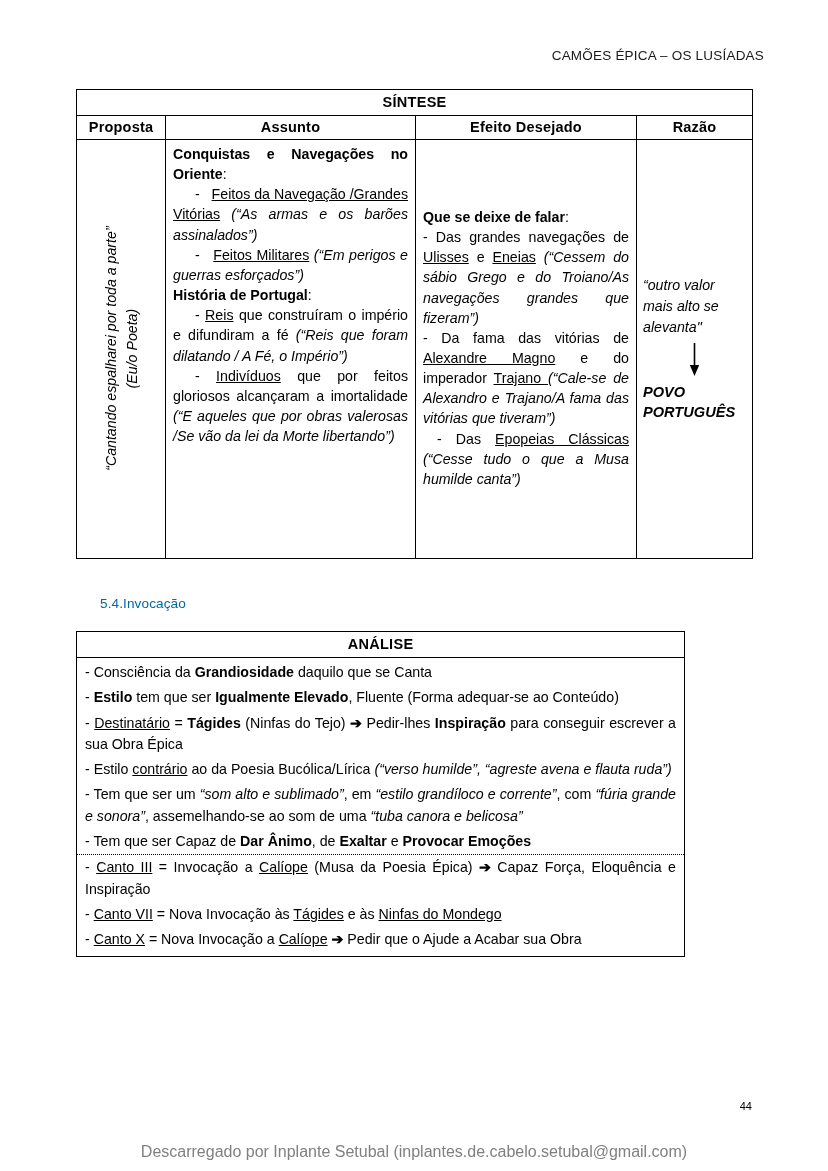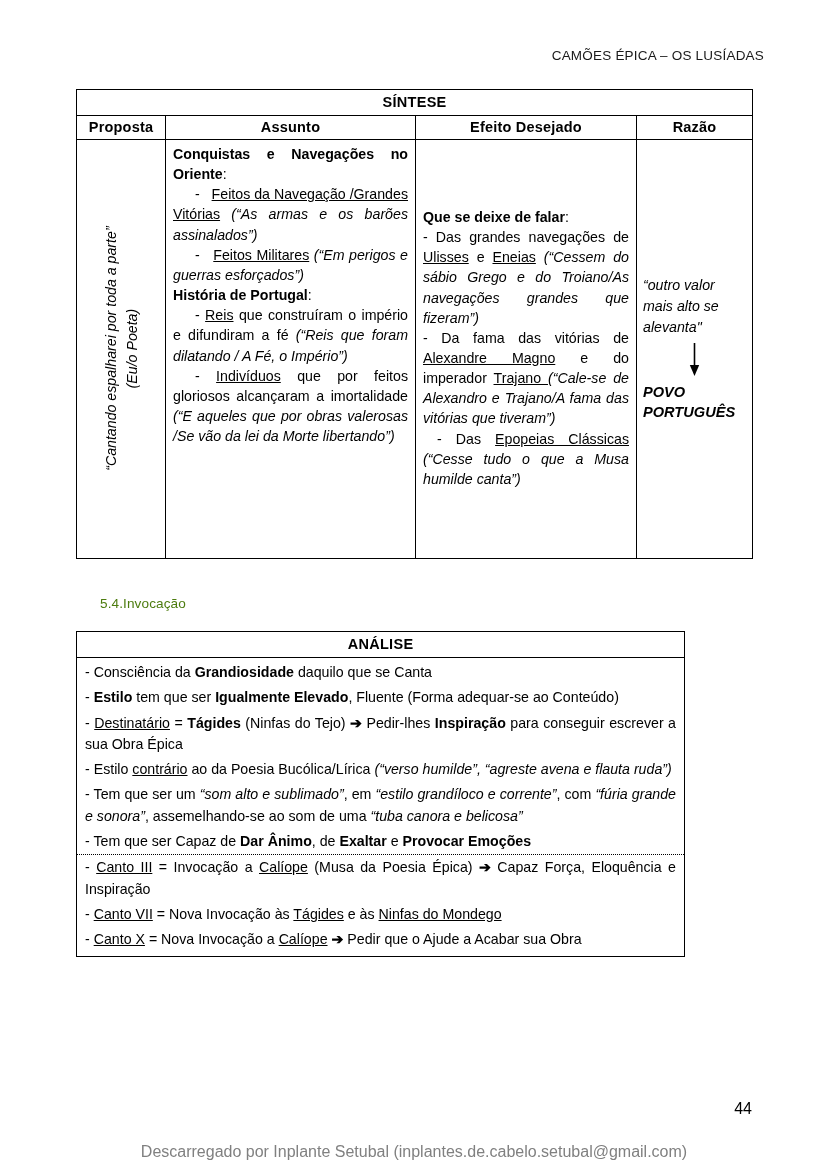--- a/index.html
+++ b/index.html
@@ -118,21 +118,21 @@
     font-size: 14.6px;
     line-height: 1.35;
   }
 
   
   .section-heading {
     position: absolute;
     left: 100px;
     top: 596px;
     font-size: 13.6px;
-    color: #4d7c0f;
+    color: #0369a1;
     letter-spacing: 0.1px;
   }
 
   
   #analise-table {
     left: 76px;
     top: 631px;
     width: 609px;
   }
   #analise-table td { border-left: 1.2px solid #000; border-right: 1.2px solid #000; }
@@ -150,21 +150,21 @@
   .dotted-sep {
     border-top: 1.5px dotted #000 !important;
   }
   .head-row-analise td { border-bottom: 1.2px solid #000; }
 
   
   .page-number {
     position: absolute;
     right: 76px;
     top: 1100px;
-    font-size: 16px;
+    font-size: 11px;
   }
   .download-note {
     position: absolute;
     left: 0;
     right: 0;
     top: 1143px;
     text-align: center;
     font-size: 16px;
     color: #808080;
   }

